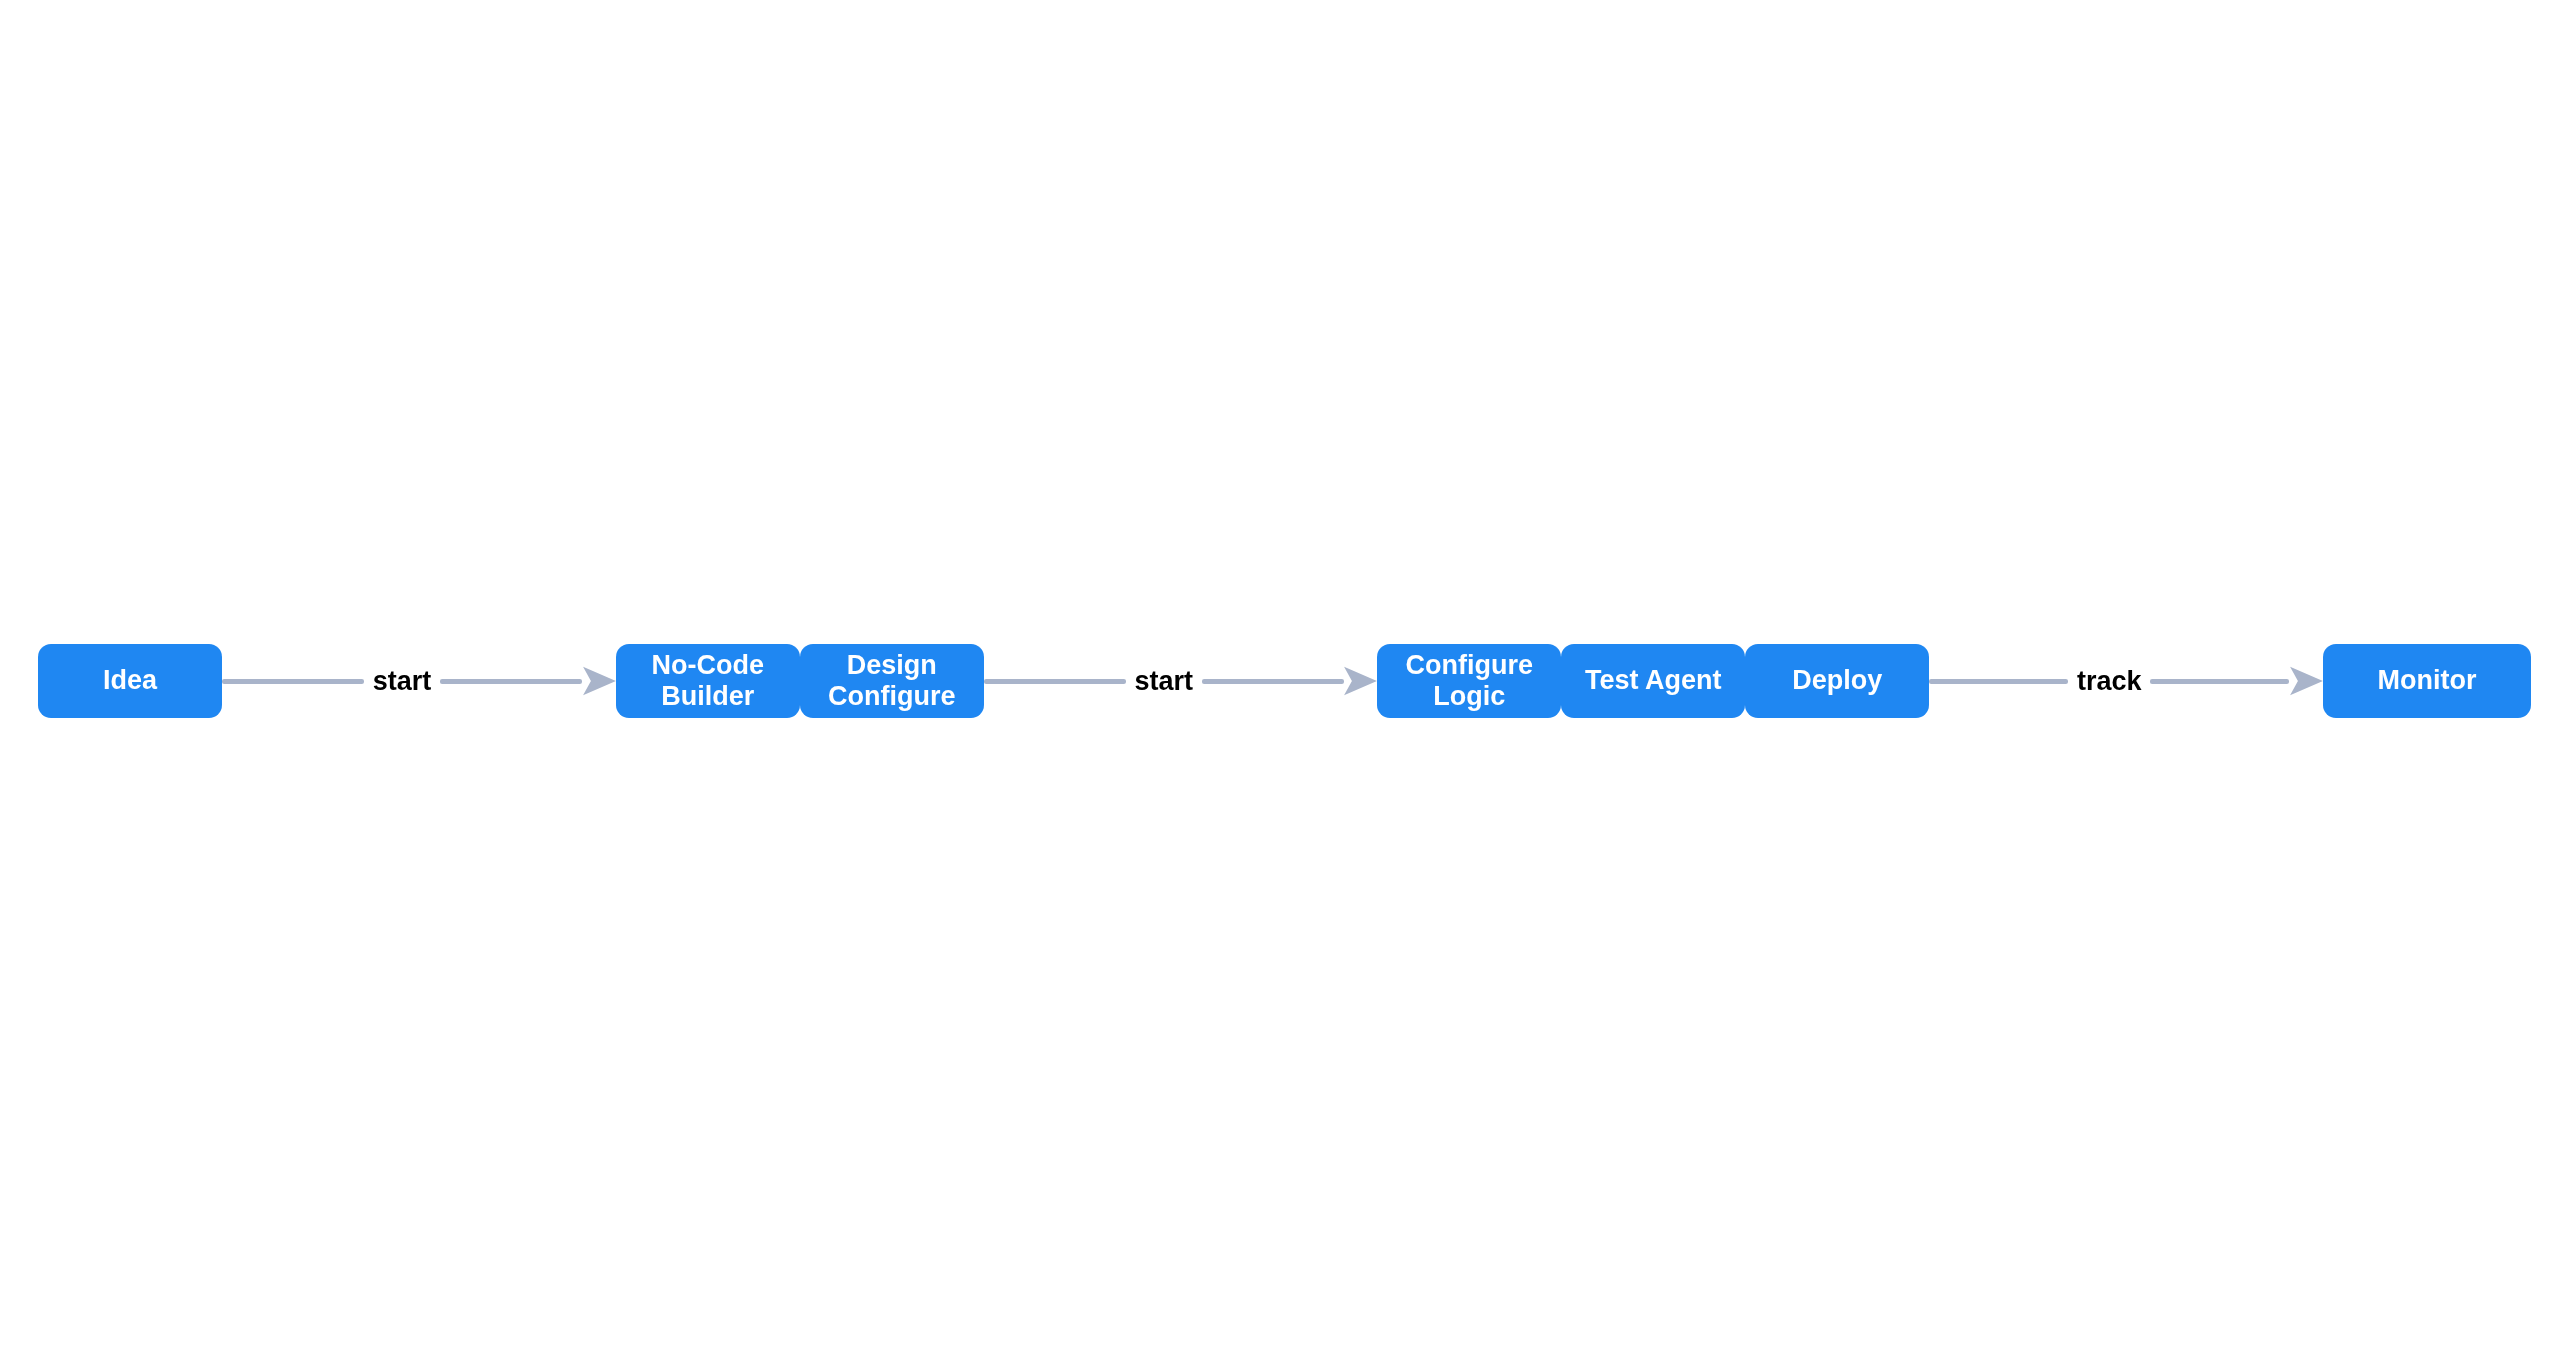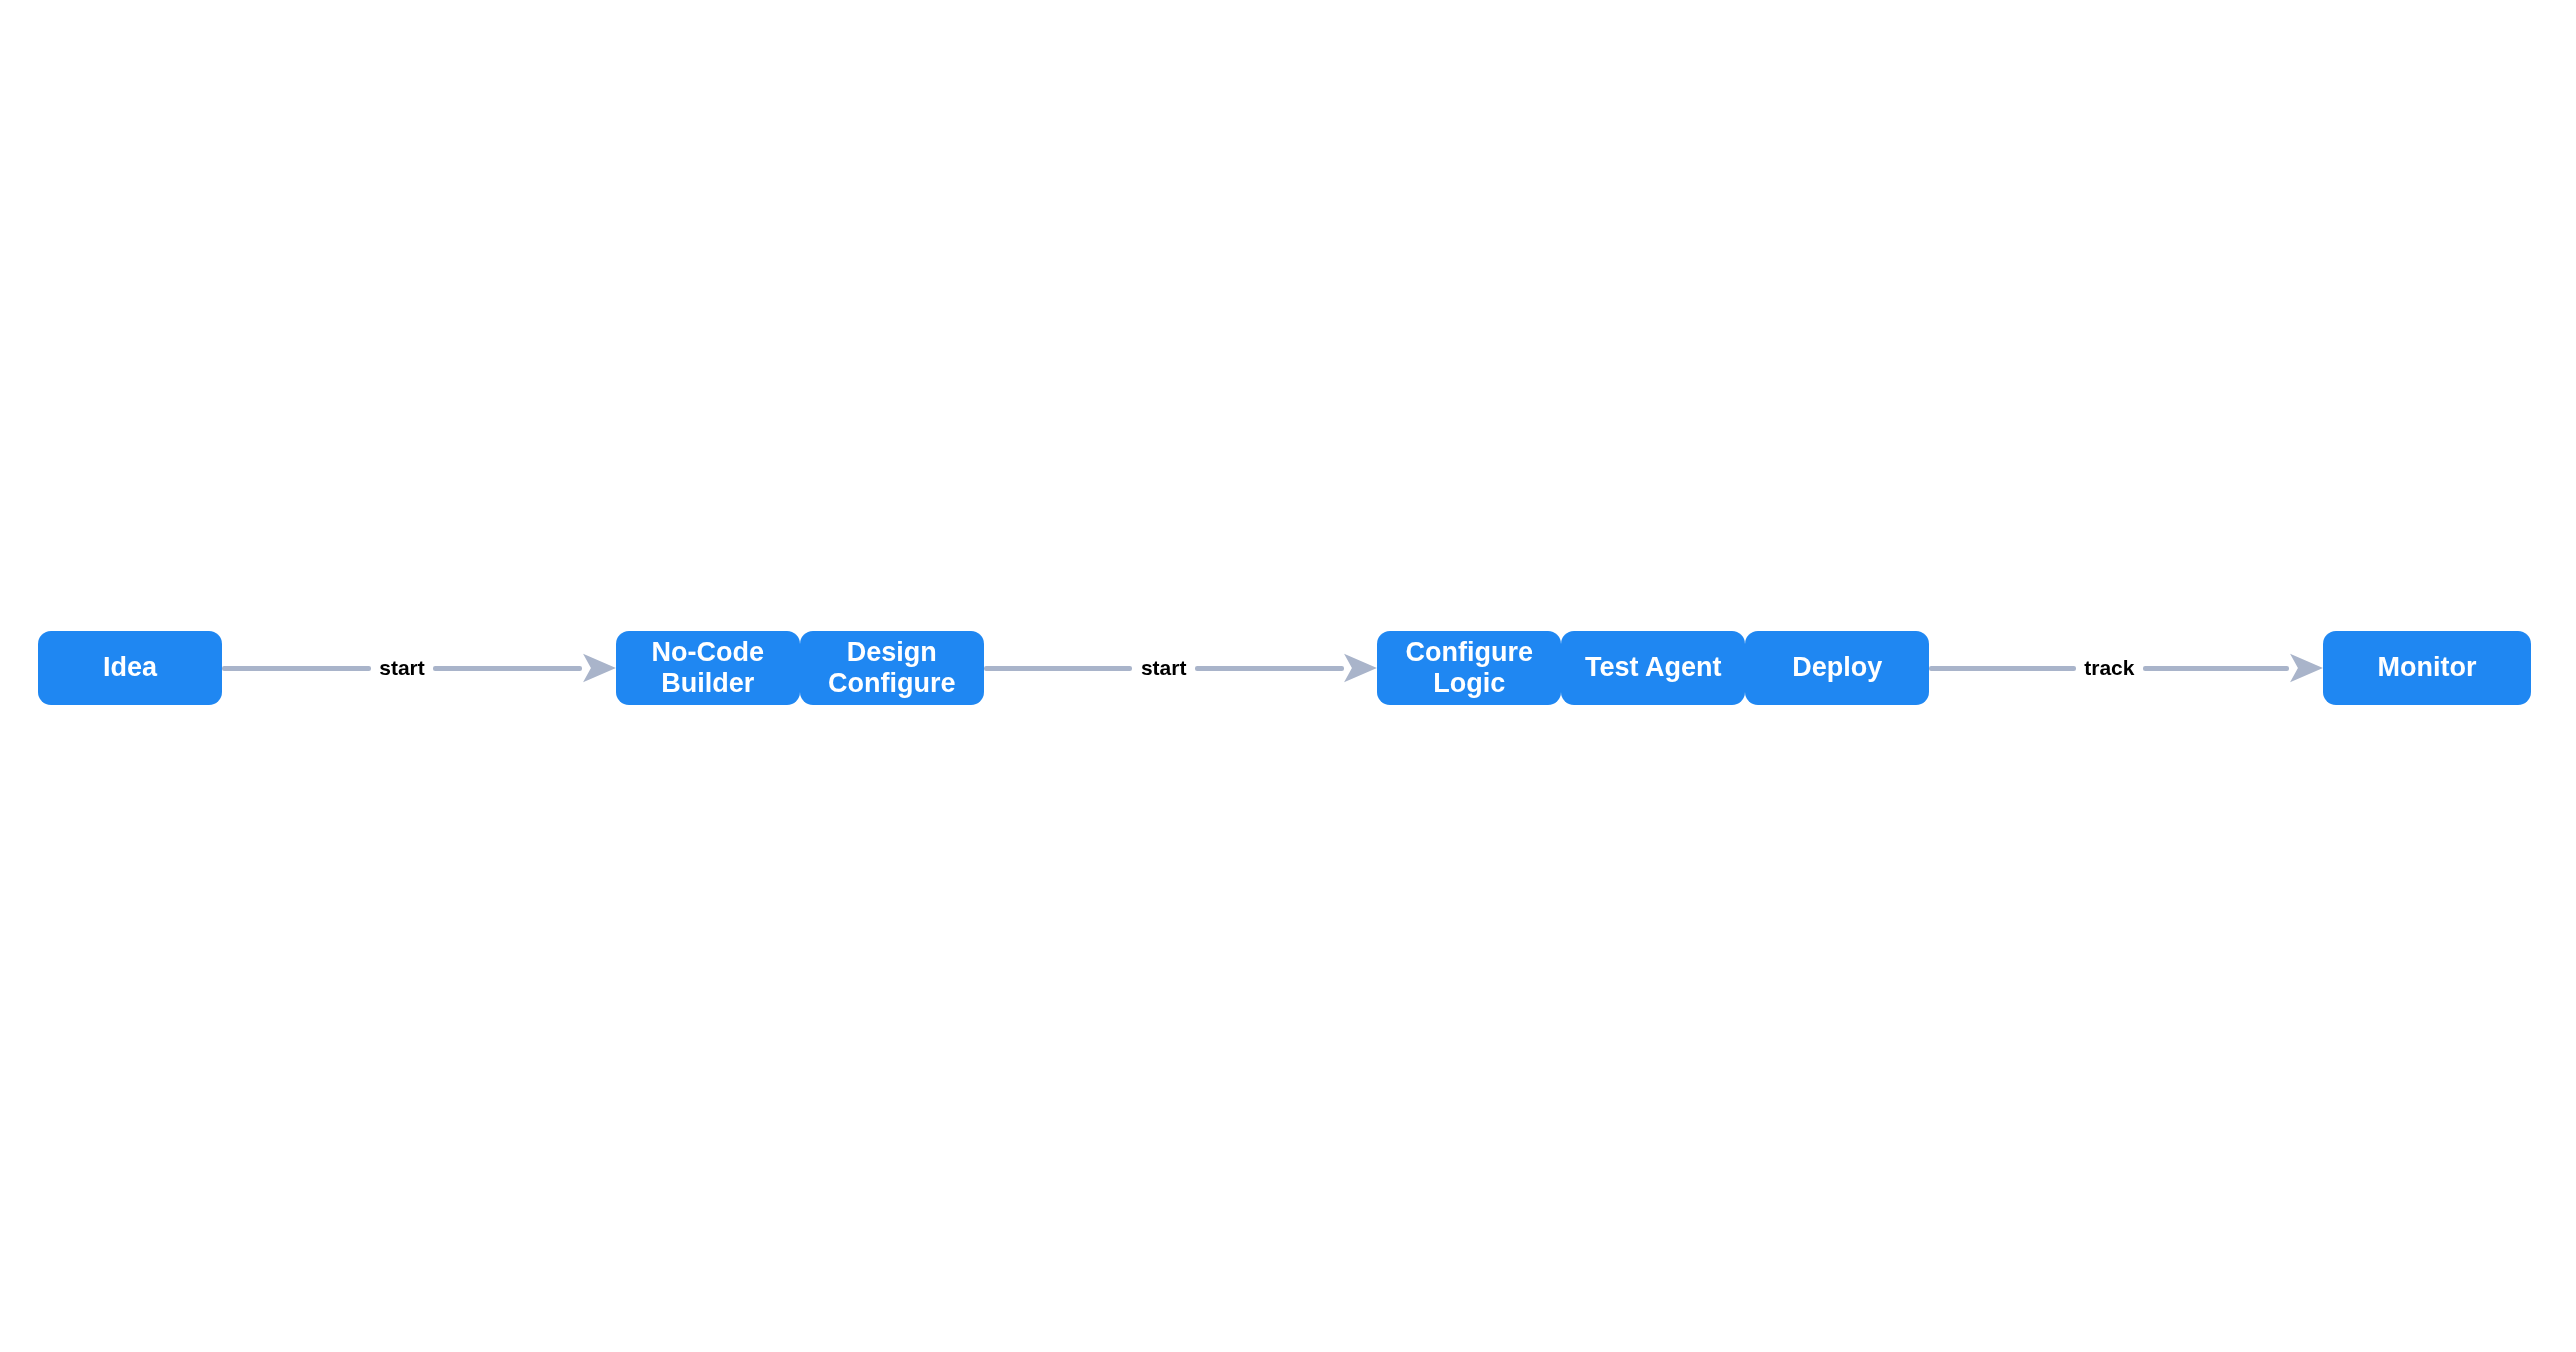--- a/index.html
+++ b/index.html
@@ -12,21 +12,21 @@
   *{box-sizing:border-box;}
   html,body{margin:0;padding:0;}
   body{
     width:2576px;height:1352px;
     background:var(--bg);
     position:relative;overflow:hidden;
     font-family:"Liberation Sans", sans-serif;
   }
   .flowchart{
     position:absolute;
-    left:38px;top:631px;
+    left:38px;top:644px;
     width:2493px;height:74px;
     display:flex;
     align-items:stretch;
   }
   .node{
     flex:0 0 184px;
     background:var(--node-fill);
     border-radius:13px;
     display:flex;align-items:center;justify-content:center;
     color:var(--node-text);
@@ -42,21 +42,21 @@
   }
   .edge-line{
     flex:1 1 auto;
     height:5px;
     background:var(--edge-color);
     border-radius:2.1px;
   }
   .edge-label{
     flex:0 0 auto;
     padding:0 8.6px;
-    font-weight:700;font-size:21px;
+    font-weight:700;font-size:27px;
     color:var(--edge-label);
     white-space:nowrap;
   }
   .arrowhead{
     flex:0 0 auto;
     width:33px;height:30px;
     margin-left:0.7px;
     display:block;
   }
   .arrowhead polygon{fill:var(--edge-color);}

